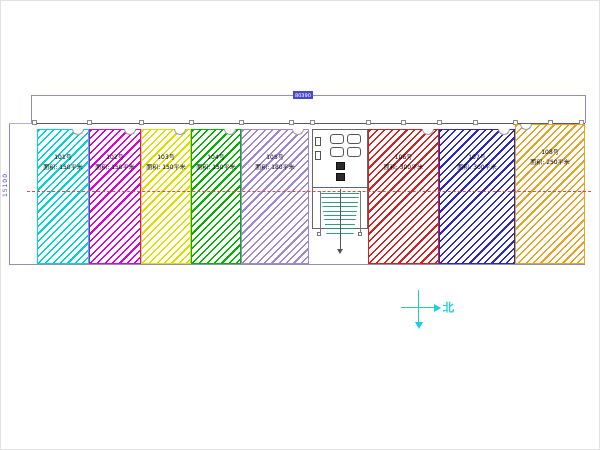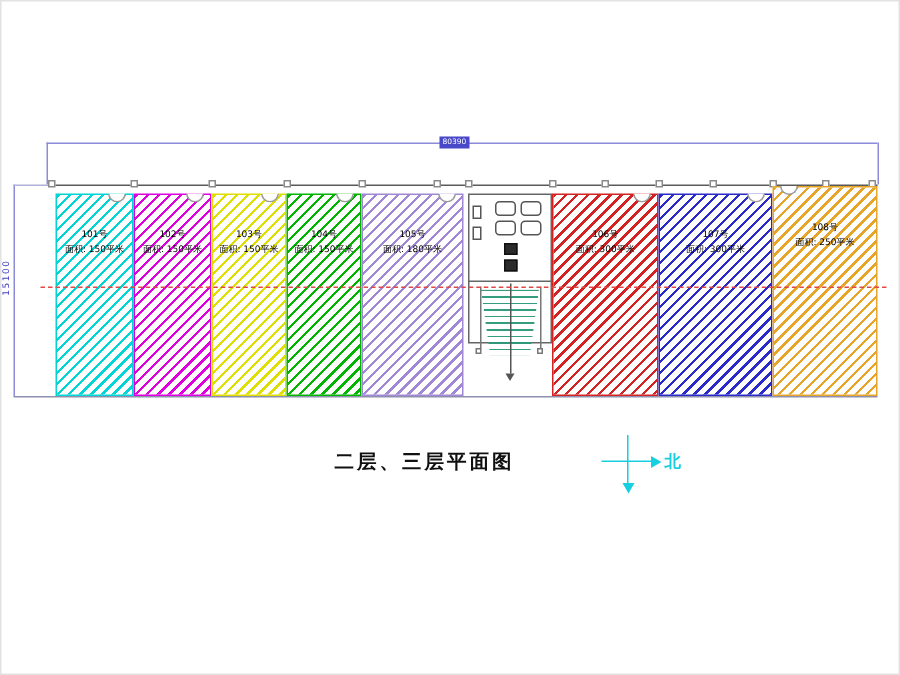--- a/index.html
+++ b/index.html
@@ -92,21 +92,20 @@
   <div class="fixture dark" style="left:335px;top:172px;width:9px;height:8px;"></div>
   <div class="core-divider" style="left:311px;top:186px;width:56px;"></div>
   <div class="stair-treads" style="left:317px;top:192px;width:44px;height:44px;"></div>
   <div class="stair-rail" style="left:319px;top:190px;height:42px;"></div>
   <div class="stair-rail" style="left:359px;top:190px;height:42px;"></div>
   <div class="stair-foot" style="left:316px;top:231px;"></div>
   <div class="stair-foot" style="left:357px;top:231px;"></div>
   <div class="stair-center" style="left:339px;top:188px;height:60px;"></div>
   <div class="stair-arrow" style="left:336px;top:248px;"></div>
 
-  <div class="plan-title" style="left:222px;top:298px;">二层、三层平面图</div>
 
   <div class="line north-line-h" style="left:400px;top:306px;width:33px;"></div>
   <div class="north-arrow-right" style="left:433px;top:303px;"></div>
   <div class="line north-line-v" style="left:417px;top:289px;height:32px;"></div>
   <div class="north-arrow-down" style="left:414px;top:321px;"></div>
   <div class="north-label" style="left:442px;top:299px;">北</div>
 
 <div class="unit" style="--c: #00d4d4; left: 36px; width: 52px; top: 128px; height: 135px;">
       <div class="unit-label">
         <span class="num">101号</span>

